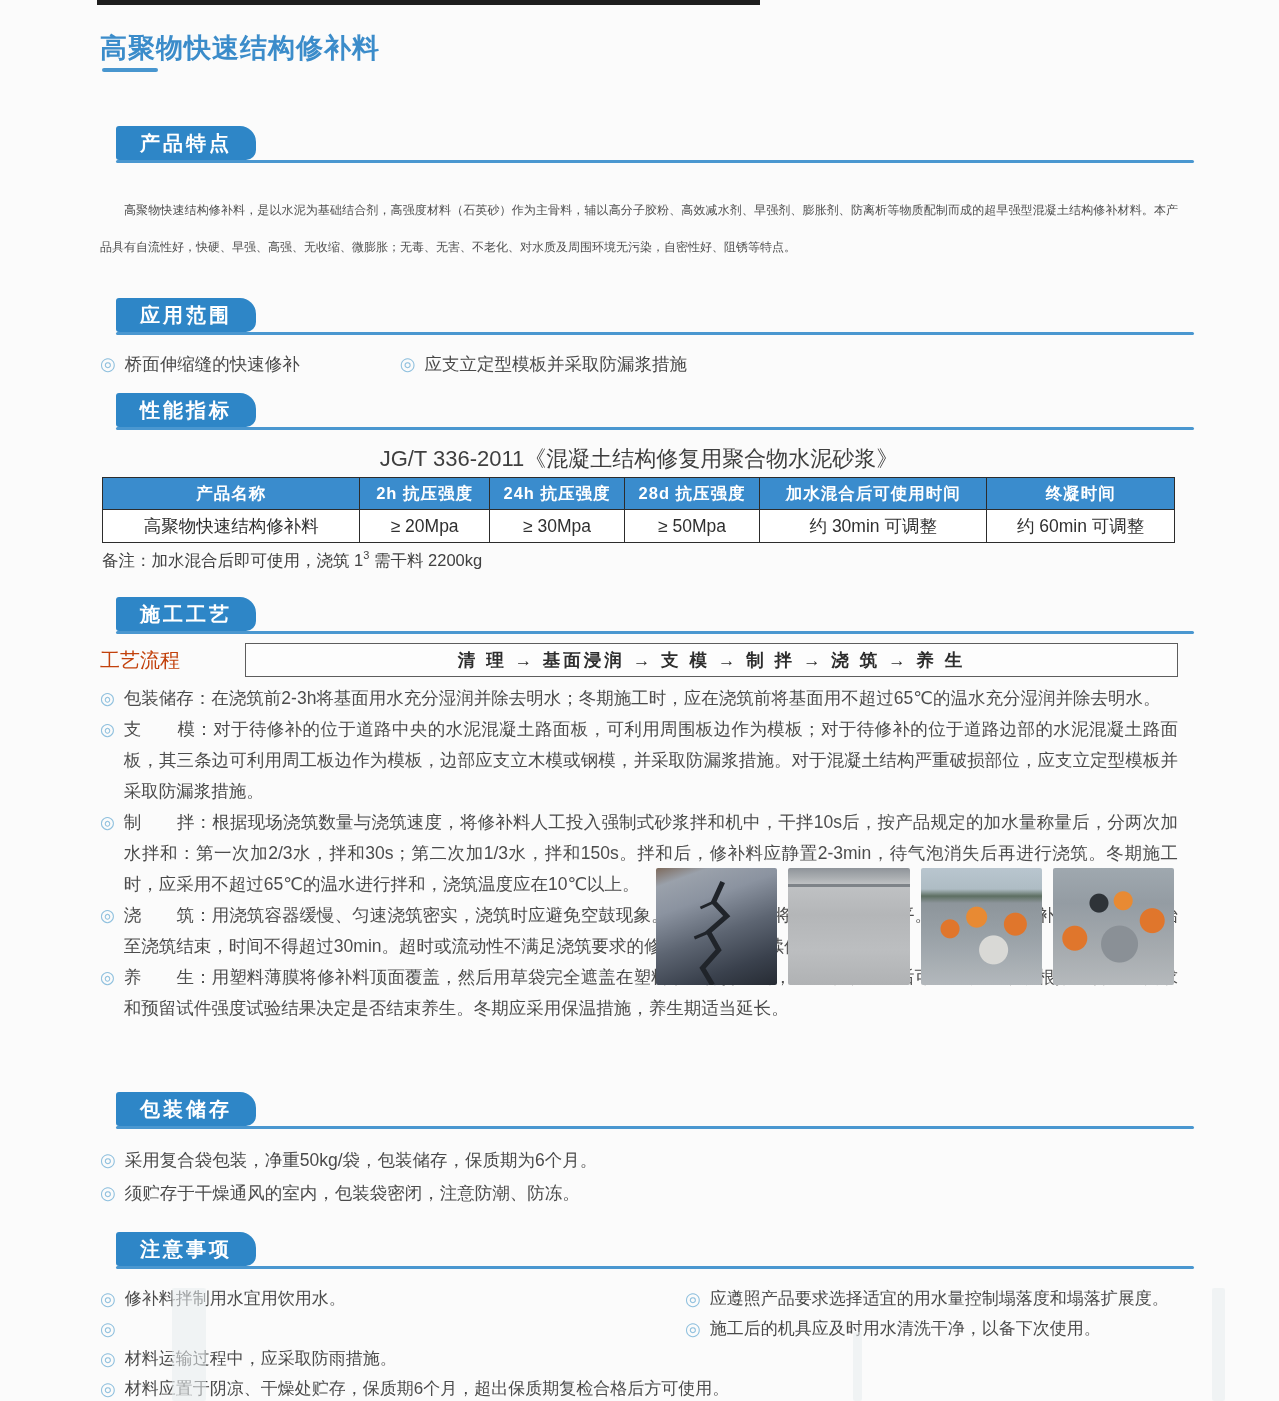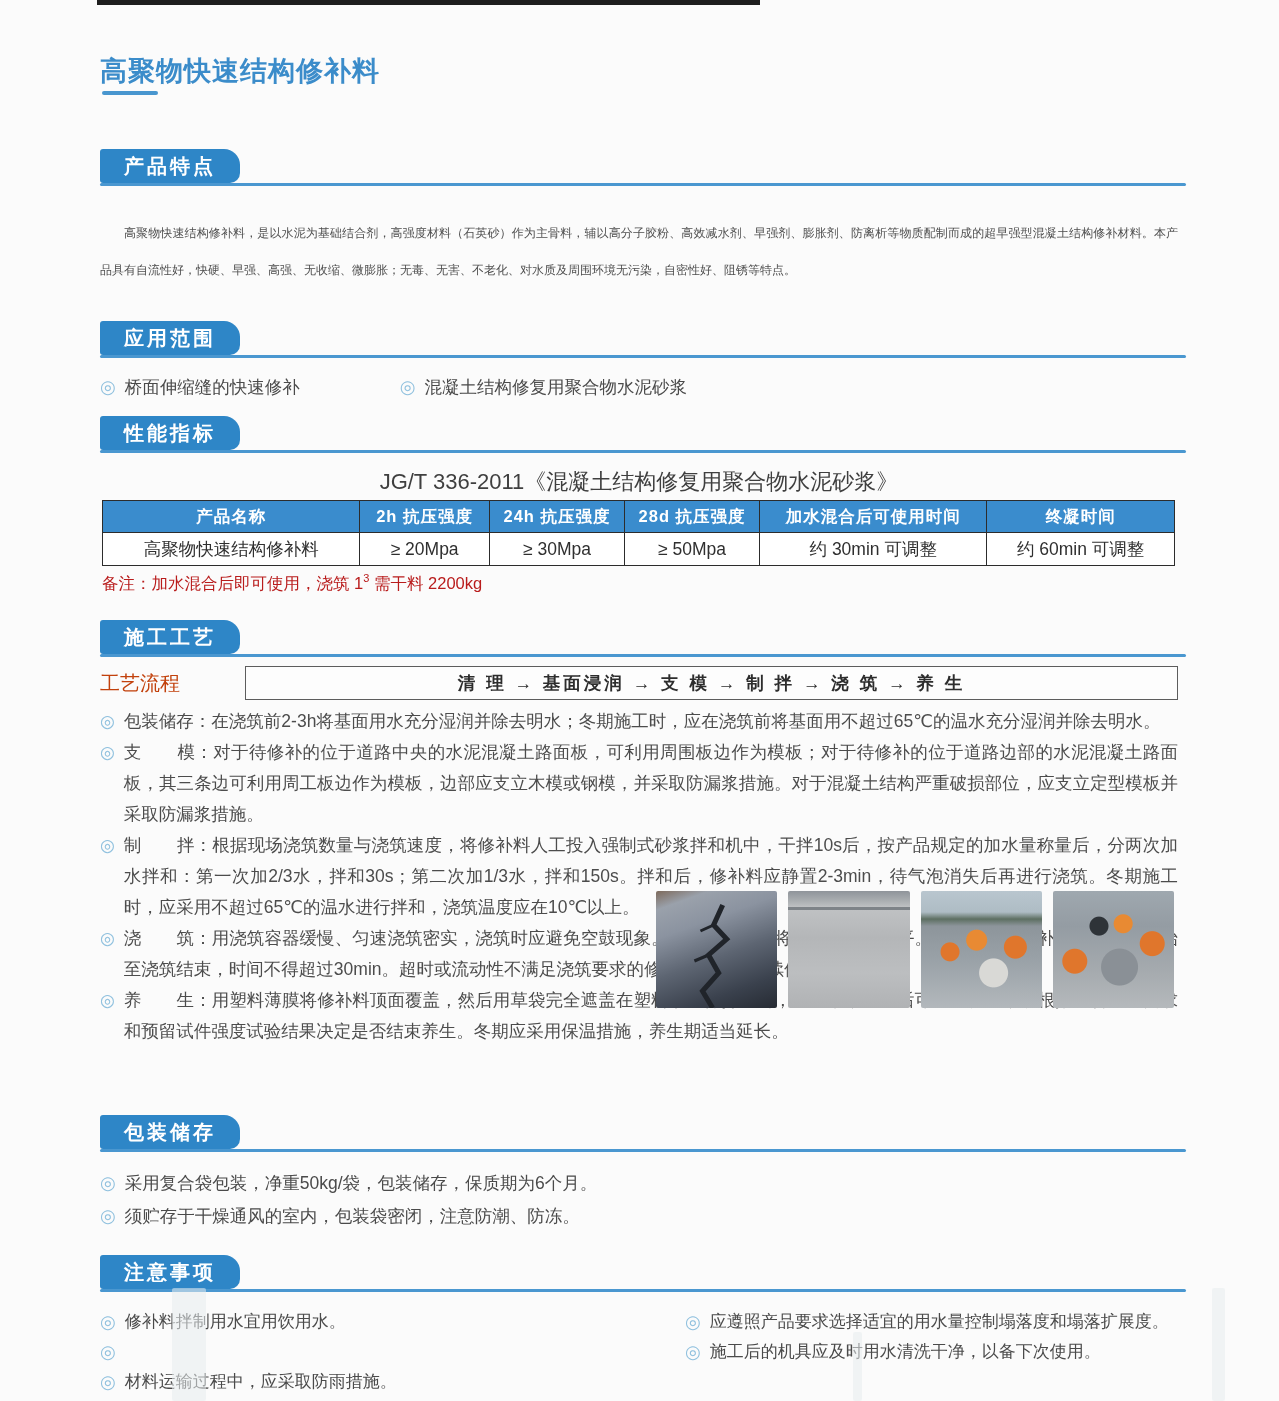--- a/index.html
+++ b/index.html
@@ -2,26 +2,26 @@
 <html><head>
 <meta charset="utf-8">
 <style>
   html,body{margin:0;padding:0;}
   body{
     width:1279px;height:1401px;position:relative;overflow:hidden;
     background:#fbfbfb;color:#4d4d4d;
     font-family:"Liberation Sans","DejaVu Sans",sans-serif;
   }
   .top-strip{position:absolute;left:97px;top:0;width:663px;height:5px;background:#1e1e1e;}
-  .content{position:absolute;left:100px;top:0;width:1078px;height:1227px;margin-top:23px;}
+  .content{position:absolute;left:100px;top:0;width:1078px;height:1227px;}
 
   .page-title{position:absolute;left:0;top:12px;font-size:27px;font-weight:bold;color:#3b8cca;letter-spacing:1px;}
   .title-underline{position:absolute;left:2px;top:68px;width:56px;height:4px;background:#4896cf;border-radius:2px;}
 
-  .sec-head{position:absolute;left:0;width:100%;height:37px;padding-left:8px;}
+  .sec-head{position:absolute;left:16px;width:100%;height:37px;}
   .sec-tab{
     position:absolute;left:0;top:0;height:34px;padding:0 24px;
     background:#2e86c7;color:#ffffff;font-size:20px;font-weight:bold;letter-spacing:3px;
     display:flex;align-items:center;justify-content:center;
     border-radius:3px 16px 10px 3px;box-sizing:border-box;
   }
   .sec-line{position:absolute;left:0;bottom:0;width:100%;height:3px;background:#4a97d0;border-radius:2px;}
 
   .feat-par{
     position:absolute;left:0;top:180px;width:100%;
@@ -37,21 +37,21 @@
 
   .spec-table{position:absolute;left:2px;top:477px;width:1073px;border-collapse:collapse;}
   .spec-table th{
     background:#3a8ccd;color:#fff;font-weight:bold;font-size:16.5px;height:31px;
     border:1px solid #2c2c2c;padding:0 4px;letter-spacing:1px;
   }
   .spec-table td{
     background:#ffffff;color:#2f2f2f;font-size:17.5px;height:32px;text-align:center;
     border:1px solid #2c2c2c;padding:0 4px;
   }
-  .note-line{position:absolute;left:2px;top:549px;font-size:16.5px;color:#b91c1c;}
+  .note-line{position:absolute;left:2px;top:549px;font-size:16.5px;color:#404040;}
   .note-line sup{font-size:11px;}
 
   .flow-row{position:absolute;left:0;top:643px;width:100%;display:flex;align-items:center;}
   .flow-label{font-size:20px;color:#c2410c;width:145px;flex:0 0 auto;}
   .flow-box{
     flex:1;border:1px solid #5d5d5d;height:32px;display:flex;align-items:center;justify-content:center;
     font-size:17.5px;color:#2d2d2d;font-weight:bold;letter-spacing:3px;background:#fdfdfd;
   }
 
   .steps{position:absolute;left:0;top:683px;width:100%;}
@@ -113,21 +113,21 @@
     <div class="sec-line" data-interactable="false"></div>
     <div class="sec-tab" data-interactable="false">应用范围</div>
   </div>
   <div class="app-row" data-interactable="false">
     <div class="bullet" data-interactable="false">
       <span class="dot" data-interactable="false">◎</span>
       <span data-interactable="false">桥面伸缩缝的快速修补</span>
     </div>
     <div class="bullet" data-interactable="false">
       <span class="dot" data-interactable="false">◎</span>
-      <span data-interactable="false">混凝土结构修复用聚合物水泥砂浆</span>
+      <span data-interactable="false">应支立定型模板并采取防漏浆措施</span>
     </div>
   </div>
 
   <div class="sec-head" style="top:393px;" data-interactable="false">
     <div class="sec-line" data-interactable="false"></div>
     <div class="sec-tab" data-interactable="false">性能指标</div>
   </div>
   <div class="std-ref" data-interactable="false">JG/T 336-2011《混凝土结构修复用聚合物水泥砂浆》</div>
 
   <table class="spec-table" data-interactable="false">

